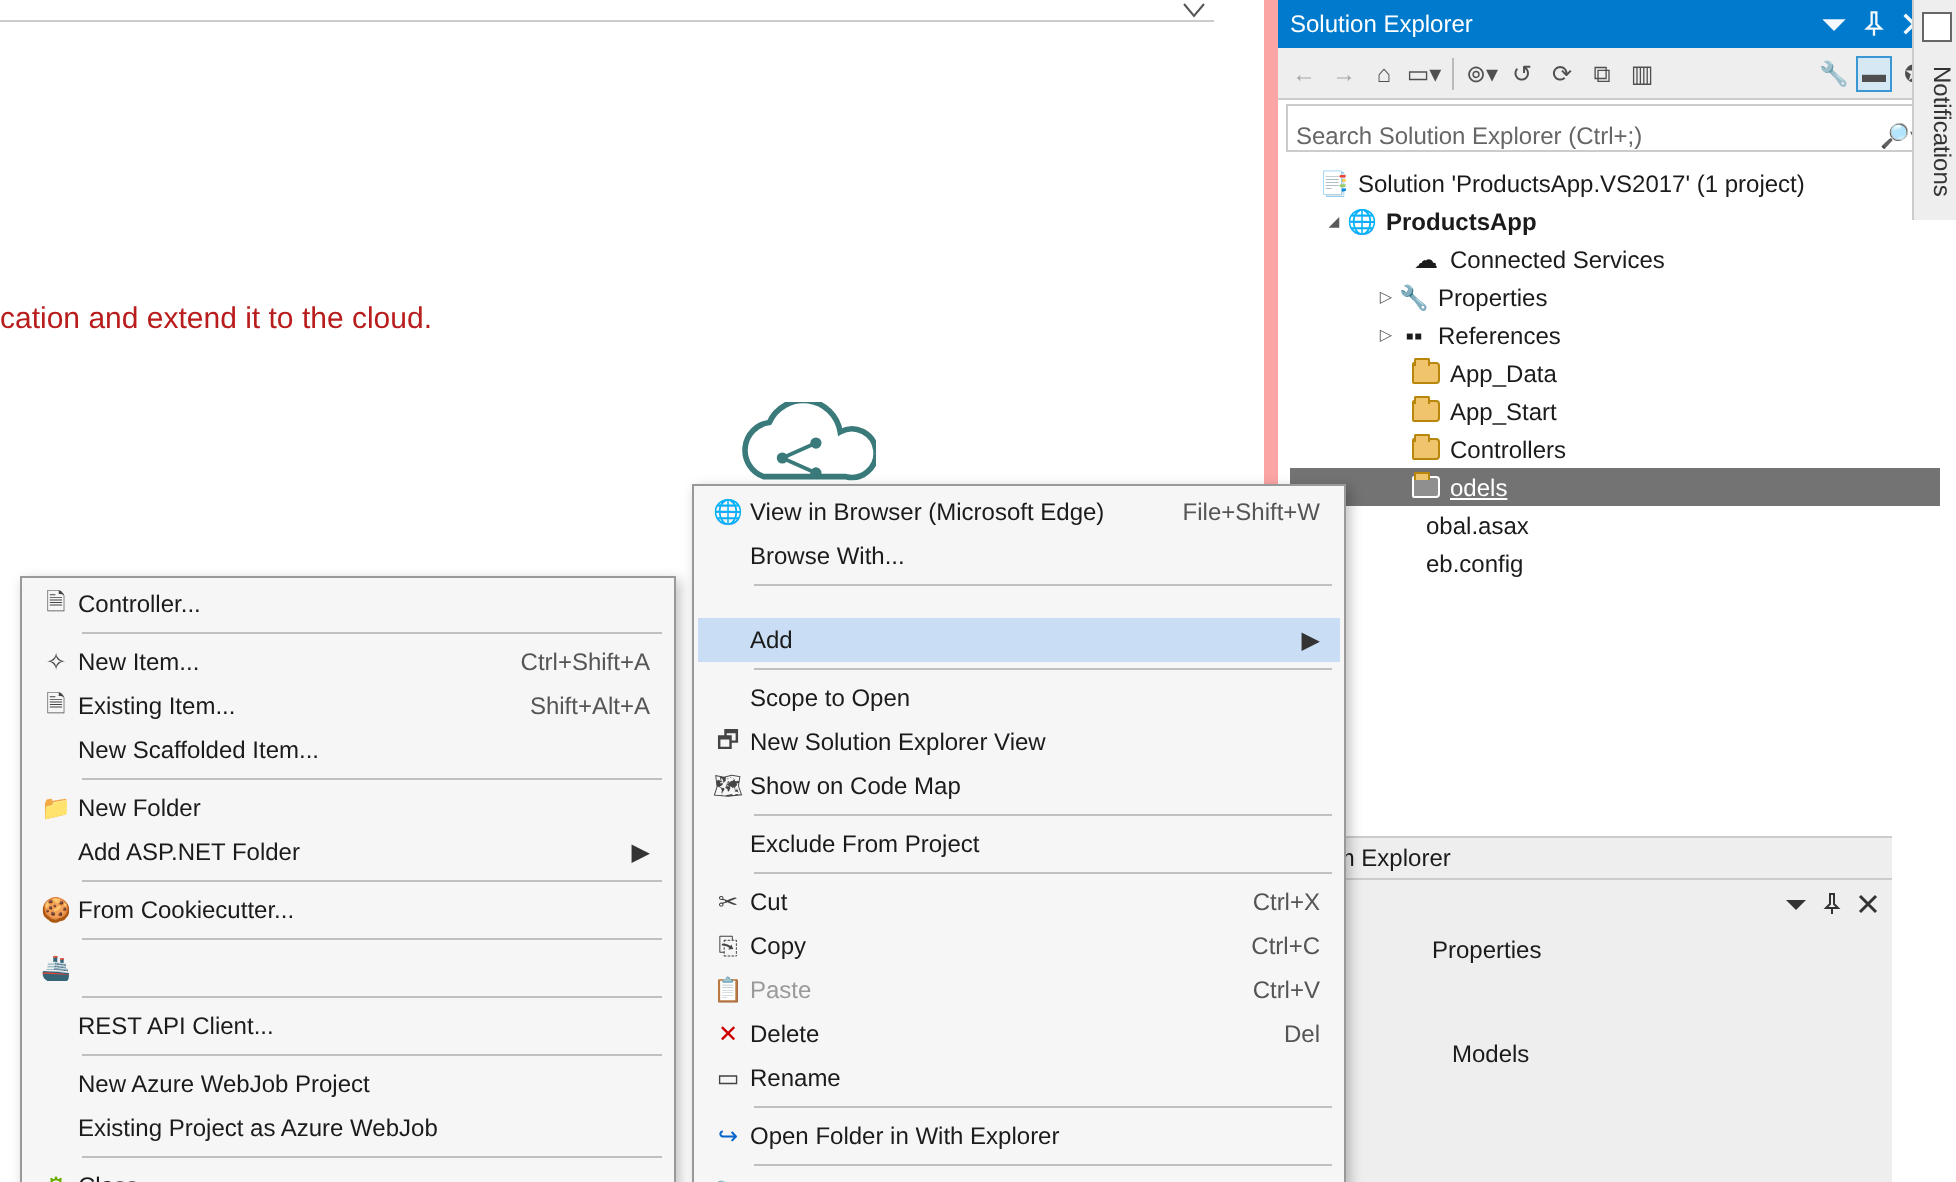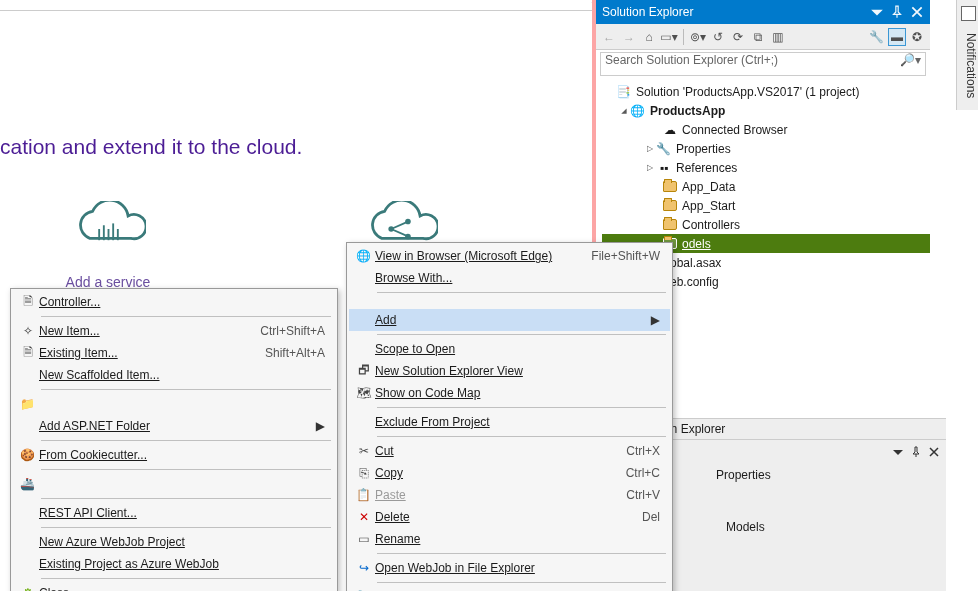--- a/index.html
+++ b/index.html
@@ -1,53 +1,53 @@
 <!DOCTYPE html>
 <html><head>
 <meta charset="utf-8">
 <style>
   * { margin:0; padding:0; box-sizing:border-box; font-family:"Segoe UI",Tahoma,sans-serif; font-size:12px; }
   body { width:978px; height:591px; background:#fff; position:relative; overflow:hidden; color:#1b1b1b; }
 
   
   .editor-surface { position:absolute; left:0; top:10px; right:371px; bottom:0; background:#fff; border-top:1px solid #ccc; }
-  .doc-text { position:absolute; left:0; top:124px; font-size:21px; color:#4c1d95; }
+  .doc-text { position:absolute; left:0; top:140px; font-size:15px; color:#b91c1c; }
   .card { position:absolute; top:190px; width:180px; text-align:center; }
   .card-a { left:18px; }
   .card-b { left:310px; }
   .card-link { display:block; margin-top:14px; color:#6b4fa0; font-size:14px; }
 
   
   .cloud-svg { width:75px; height:56px; }
 
   
   .top-chevron { position:absolute; left:591px; top:0; width:12px; height:10px; }
 
   
-  .se-panel { position:absolute; top:0; left:592px; width:338px; height:413px; background:#fff; border-left:4px solid #fca5a5; }
+  .se-panel { position:absolute; top:0; left:632px; width:338px; height:413px; background:#fff; border-left:7px solid #fca5a5; }
   .se-title { height:24px; background:#007acc; color:#fff; display:flex; align-items:center; padding:0 6px; font-size:12px; }
   .se-title .sp { flex:1; }
   .se-title .ic { width:14px; height:14px; margin-left:6px; opacity:.95; }
 
   .se-toolbar { height:26px; background:#eee; border-bottom:1px solid #ccc; display:flex; align-items:center; padding:0 4px; gap:2px; }
   .se-toolbar .tb { width:18px; height:18px; display:flex; align-items:center; justify-content:center; opacity:.75; }
   .se-toolbar .sep { width:1px; height:16px; background:#bbb; margin:0 3px; }
   .se-toolbar .tb.dim { opacity:.35; }
   .se-toolbar .active { border:1px solid #007acc; background:#cde6f7; }
 
-  .se-search { height:24px; border:1px solid #ccc; margin:2px 4px; display:flex; align-items:flex-start; padding:0 4px; color:#666; }
+  .se-search { height:24px; border:1px solid #ccc; margin:2px 4px; display:flex; align-items:flex-end; padding:0 4px; color:#666; }
   .se-search .sp { flex:1; }
 
   .se-tree { padding:4px 0 0 6px; background:#fff; }
   .node { display:flex; align-items:center; height:19px; white-space:nowrap; }
   .node .ar { width:12px; display:inline-flex; justify-content:center; color:#595959; font-size:10px; }
   .node .ar.open::before { content:"◢"; font-size:7px; }
   .node .ar.closed::before { content:"▷"; font-size:8px; }
   .node .ic { width:16px; height:16px; margin-right:4px; display:inline-flex; align-items:center; justify-content:center; }
-  .node.sel { background:#4d7c0f; color:#fff;text-decoration:underline; }
+  .node.sel { background:#737373; color:#fff;text-decoration:underline; }
   .depth0 { padding-left:2px; }
   .depth1 { padding-left:16px; }
   .depth2 { padding-left:42px; }
   .depth3 { padding-left:60px; }
 
   .folder-ic { width:14px; height:11px; background:#f0c36d; border:1px solid #b8860b; border-radius:1px 2px 2px 1px; position:relative; }
   .folder-ic::before { content:""; position:absolute; top:-3px; left:0; width:6px; height:3px; background:#f0c36d; border:1px solid #b8860b; border-bottom:none; border-radius:1px 1px 0 0; }
 
   
   .se-tabs { position:absolute; left:608px; top:418px; width:338px; height:22px; background:#eee; display:flex; border-top:1px solid #ccc; border-bottom:1px solid #ccc; }
@@ -62,21 +62,21 @@
   .prop-sub .k { width:170px; }
 
   
   .notif-tab { position:absolute; right:0; top:0; width:22px; height:110px; background:#eee; border-left:1px solid #ccc; writing-mode:vertical-rl; text-align:center; padding-top:22px; font-size:12px; color:#333; }
   .notif-tab::before { content:""; position:absolute; top:6px; left:4px; width:13px; height:13px; border:1px solid #666; background:#fff; }
 
   
   .ctx { position:absolute; background:#f6f6f6; border:1px solid #999; box-shadow:2px 2px 6px rgba(0,0,0,.25); padding:2px 2px; }
   .ctx .row { display:flex; align-items:center; height:22px; padding:0 10px 0 4px; }
   .ctx .row .ic { width:22px; height:16px; display:inline-flex; align-items:center; justify-content:center; color:#444; }
-  .ctx .row .lbl { flex:1; padding-right:30px;text-decoration:underline; }
+  .ctx .row .lbl { flex:1; padding-right:30px; }
   .ctx .row .sc { color:#555; }
   .ctx .row .arr { width:10px; text-align:right; color:#333; }
   .ctx .row.disabled { color:#9a9a9a; }
   .ctx .row.hover { background:#c9def5;margin-top:16px; }
   .ctx .sep { height:1px; background:#c0c0c0; margin:3px 4px 3px 28px; }
 
   .ctx1 { left:346px; top:242px; width:327px; }
   .ctx2 { left:10px;  top:288px; width:328px; }
 
   .pin-ic { width:10px; height:10px; }
@@ -84,33 +84,20 @@
 </style>
 </head>
 <body>
 
 <svg class="top-chevron" viewBox="0 0 12 10">
     <path d="M1 2 L6 8 L11 2" fill="none" stroke="#555" stroke-width="1"></path>
   </svg>
 
 <div class="editor-surface">
   <div class="doc-text">cation and extend it to the cloud.</div>
-  <div class="card card-a">
-    <svg class="cloud-svg" viewBox="0 0 80 60">
-      <path d="M20 40a15 15 0 0 1 3-29 20 20 0 0 1 38 5 13 13 0 1 1 3 24H20z" fill="none" stroke="#3a7a7a" stroke-width="3"></path>
-      <g stroke="#3a7a7a" stroke-width="2">
-        <line x1="30" y1="30" x2="30" y2="42"></line>
-          <line x1="35" y1="26" x2="35" y2="42"></line>
-        <line x1="40" y1="30" x2="40" y2="42"></line>
-          <line x1="45" y1="24" x2="45" y2="42"></line>
-        <line x1="50" y1="30" x2="50" y2="42"></line>
-      </g>
-    </svg>
-    <span class="card-link">Add a service</span>
-  </div>
   <div class="card card-b">
     <svg class="cloud-svg" viewBox="0 0 80 60">
       <path d="M20 40a15 15 0 0 1 3-29 20 20 0 0 1 38 5 13 13 0 1 1 3 24H20z" fill="none" stroke="#3a7a7a" stroke-width="3"></path>
       <circle cx="30" cy="30" r="3" fill="#3a7a7a"></circle>
         <circle cx="48" cy="22" r="3" fill="#3a7a7a"></circle>
         <circle cx="48" cy="38" r="3" fill="#3a7a7a"></circle>
       <line x1="30" y1="30" x2="48" y2="22" stroke="#3a7a7a" stroke-width="2"></line>
         <line x1="30" y1="30" x2="48" y2="38" stroke="#3a7a7a" stroke-width="2"></line>
     </svg>
     <span class="card-link">Deplo</span>
@@ -158,21 +145,21 @@
         <span class="ic">📑</span>
         <span>Solution 'ProductsApp.VS2017' (1 project)</span>
       </div>
     <div class="node depth1">
         <span class="ar open"></span>
         <span class="ic">🌐</span>
         <b>ProductsApp</b>
       </div>
     <div class="node depth3">
         <span class="ic">☁</span>
-        <span>Connected Browser</span>
+        <span>Connected Services</span>
       </div>
     <div class="node depth2">
         <span class="ar closed"></span>
         <span class="ic">🔧</span>
         <span>Properties</span>
       </div>
     <div class="node depth2">
         <span class="ar closed"></span>
         <span class="ic">▪▪</span>
         <span>References</span>
@@ -298,21 +285,21 @@
       <span class="lbl">Delete</span>
       <span class="sc">Del</span>
     </div>
   <div class="row">
       <span class="ic">▭</span>
       <span class="lbl">Rename</span>
     </div>
   <div class="sep"></div>
   <div class="row">
       <span class="ic" style="color:#06c">↪</span>
-      <span class="lbl">Open WebJob in File Explorer</span>
+      <span class="lbl">Open Folder in With Explorer</span>
     </div>
   <div class="sep"></div>
   <div class="row">
       <span class="ic">🔧</span>
       <span class="lbl">Properties</span>
       <span class="sc">Alt+Enter</span>
     </div>
 </div>
 
 <div class="ctx ctx2">
@@ -331,20 +318,21 @@
       <span class="lbl">Existing Item...</span>
       <span class="sc">Shift+Alt+A</span>
     </div>
   <div class="row">
       <span class="ic"></span>
       <span class="lbl">New Scaffolded Item...</span>
     </div>
   <div class="sep"></div>
   <div class="row">
       <span class="ic">📁</span>
+      <span class="lbl">New Folder</span>
     </div>
   <div class="row">
       <span class="ic"></span>
       <span class="lbl">Add ASP.NET Folder</span>
       <span class="arr">▶</span>
     </div>
   <div class="sep"></div>
   <div class="row">
       <span class="ic">🍪</span>
       <span class="lbl">From Cookiecutter...</span>

